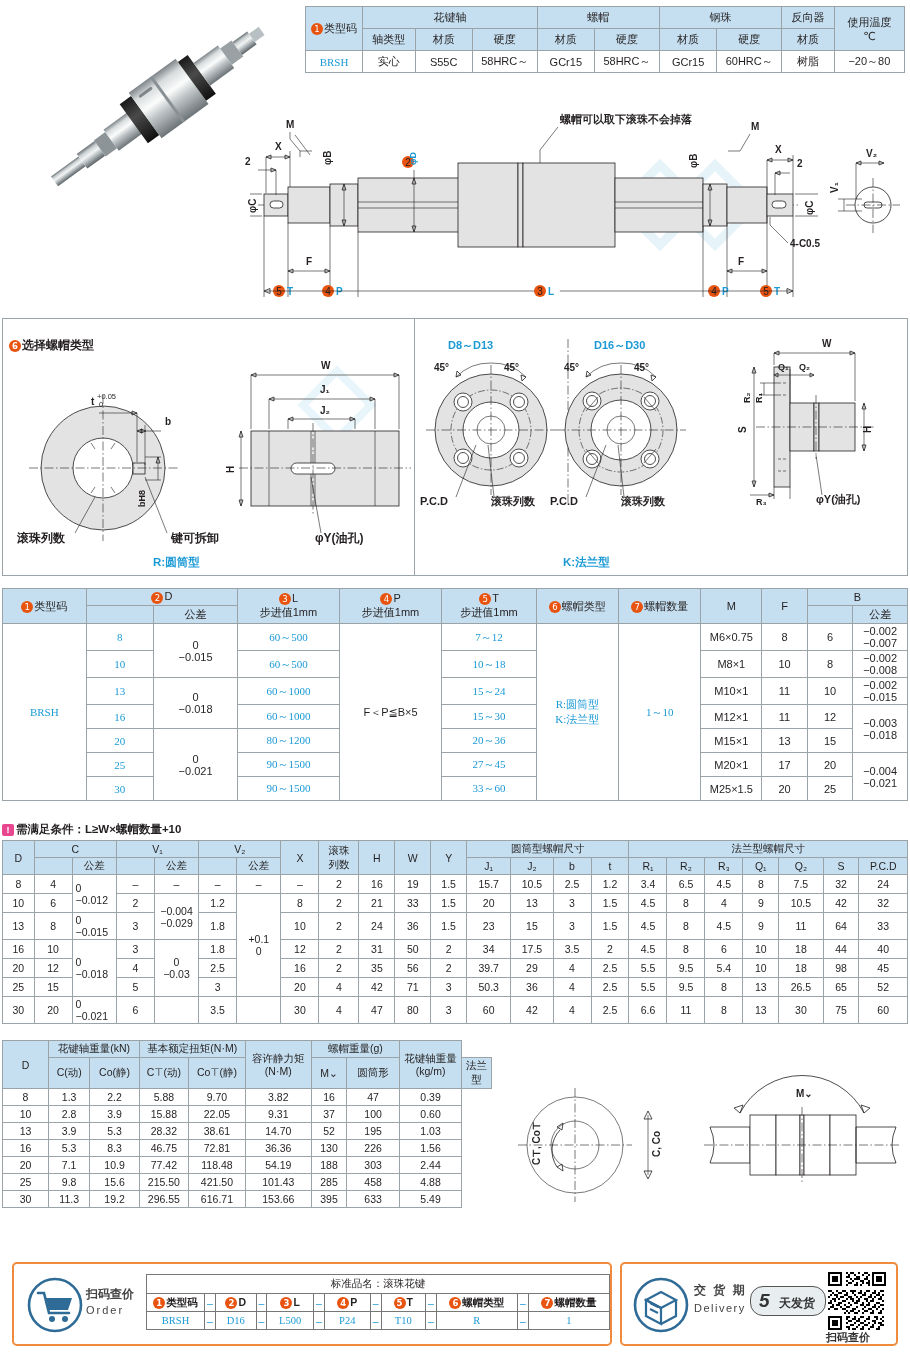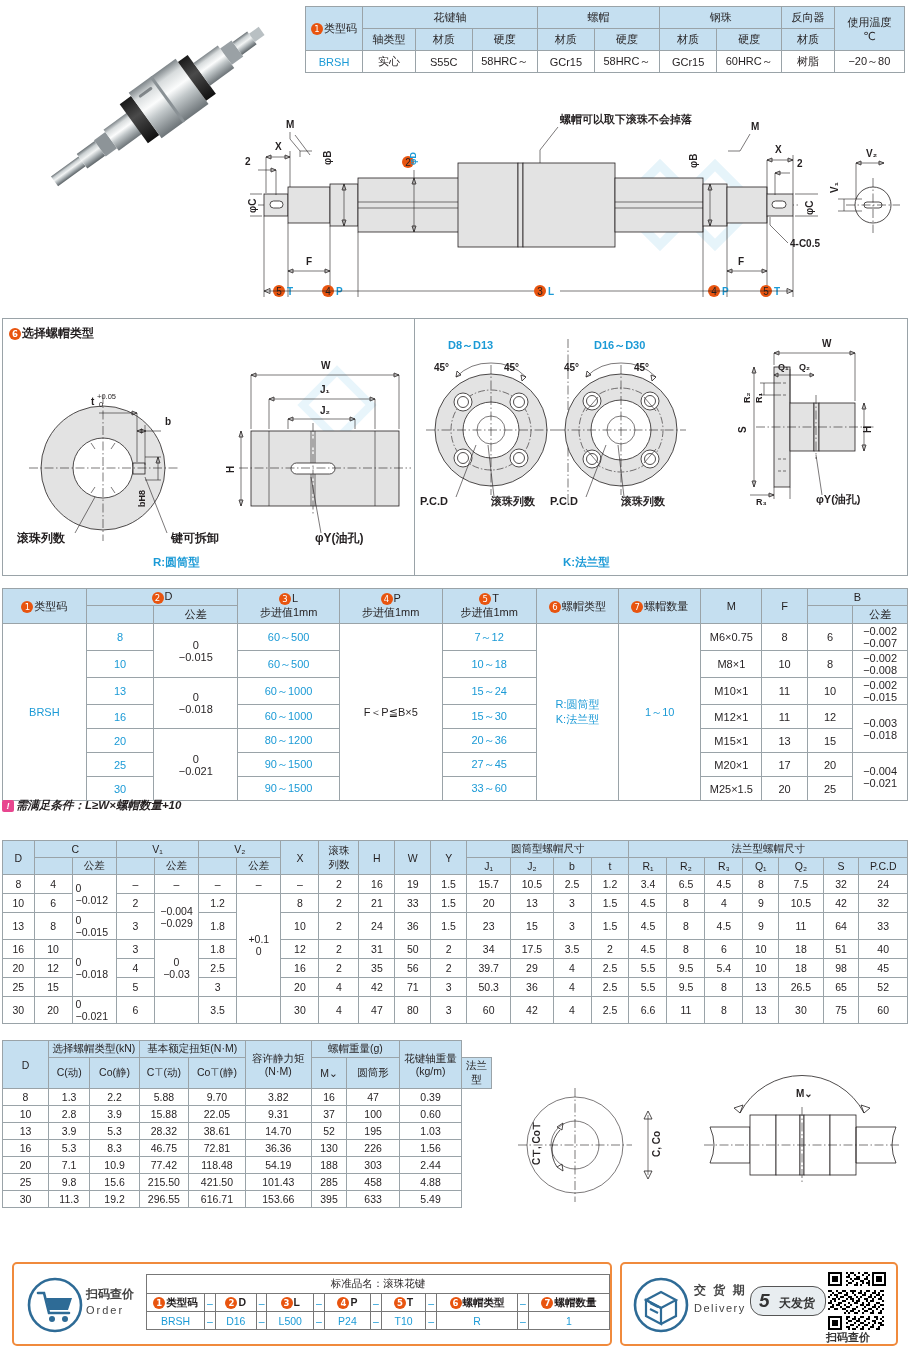--- a/index.html
+++ b/index.html
@@ -18,21 +18,21 @@
   
   table.spec { border-collapse:collapse; }
   table.spec th, table.spec td {
     border:1px solid #9aa3a8;
     text-align:center; vertical-align:middle;
     padding:1px 2px;
     font-size:11px;
     background:#fff;
   }
   table.spec th { background:#c5dff0; font-weight:normal; }
-  .blue { color:#1b9ad6; }
+  .blue { color:#1b9ad6;font-family:Liberation Serif, serif; }
 
   
   .cn {
     display:inline-block; width:12px; height:12px; line-height:12px;
     border-radius:50%; background:#e8540f; color:#fff;
     font-size:8.5px; text-align:center; vertical-align:middle;
     margin-right:1px; font-family:"DejaVu Sans",sans-serif;
   }
   .cn-pink {
     display:inline-block; width:12px; height:12px; line-height:12px;
@@ -56,21 +56,21 @@
               border:1px solid #9aa3a8; }
   #nutpanel .vdiv { position:absolute; top:0; bottom:0; width:1px; background:#9aa3a8; }
   .capt { font-size:11.5px; font-weight:bold; color:#1b9ad6; text-align:center; }
 
   
   #seltable { position:absolute; left:2px; top:588px; width:906px; }
   #seltable table { width:906px; }
   #seltable th { height:17px; font-size:11px; }
   #seltable td { height:24px; }
 
-  #cond { position:absolute; left:2px; top:798px; font-size:11.5px; font-weight:bold;font-style:italic; }
+  #cond { position:absolute; left:2px; top:822px; font-size:11.5px; font-weight:bold; }
 
   
   #dimtable { position:absolute; left:2px; top:840px; width:906px; }
   #dimtable table { width:906px; }
   #dimtable th { height:16px; font-size:10.5px; }
   #dimtable td { height:19px; font-size:10.5px; }
   .rowalt td { background:#e9f4fb; }
 
   
   #loadtable { position:absolute; left:2px; top:1040px; width:490px; }
@@ -357,21 +357,21 @@
       <text class="tlb" x="838" y="88" transform="rotate(-90 838,88)">V₁</text>
       <line class="lnthin" x1="844" y1="94" x2="844" y2="106"></line>
       <line class="lnthin" x1="838" y1="94" x2="862" y2="94"></line>
       <line class="lnthin" x1="838" y1="106" x2="862" y2="106"></line>
     </svg>
   </div>
 
   <div id="nutpanel">
     <div class="vdiv" style="left:411px"></div>
 
-    <div style="position:absolute;left:6px;top:6px;font-size:12px;font-weight:bold;">
+    <div style="position:absolute;left:6px;top:18px;font-size:12px;font-weight:bold;">
       <span class="cn">6</span><span>选择螺帽类型</span>
     </div>
 
     <svg width="409" height="250" viewBox="0 0 409 250" style="position:absolute;left:0;top:6px;">
       <g opacity="0.10" transform="translate(300,30)">
         <path d="M0,50 L34,16 L68,50 L34,84 Z" fill="none" stroke="#1b9ad6" stroke-width="8"></path>
       </g>
 
       <circle class="fillgray" cx="100" cy="143" r="62"></circle>
       <circle class="fillwhite" cx="100" cy="143" r="30"></circle>
@@ -853,21 +853,21 @@
         <td>2</td>
         <td>34</td>
         <td>17.5</td>
         <td>3.5</td>
         <td>2</td>
         <td>4.5</td>
         <td>8</td>
         <td>6</td>
         <td>10</td>
         <td>18</td>
-        <td>51</td>
+        <td>44</td>
         <td>40</td>
       </tr>
 
       <tr>
         <td>20</td>
         <td>12</td>
         <td>4</td>
         <td>2.5</td>
         <td>16</td>
         <td>2</td>
@@ -940,21 +940,21 @@
       </tr>
     </tbody>
       </table>
   </div>
 
   <div id="loadtable">
     <table class="spec">
       <tbody>
           <tr>
         <th rowsp="" rowspan="2" style="width:46px">D</th>
-        <th colspan="2" style="width:102px">选择螺帽类型(kN)</th>
+        <th colspan="2" style="width:102px">花键轴重量(kN)</th>
         <th colspan="2" style="width:116px">基本额定扭矩(N·M)</th>
         <th rowspan="2" style="width:66px;line-height:1.15">容许静力矩<br>(N·M)</th>
         <th colspan="2" style="width:108px">螺帽重量(g)</th>
         <th rowspan="2" style="width:62px;line-height:1.15">
           <div>花键轴重量</div>
           <div>(kg/m)</div>
         </th>
       </tr>
       <tr>
         <th>C(动)</th>

